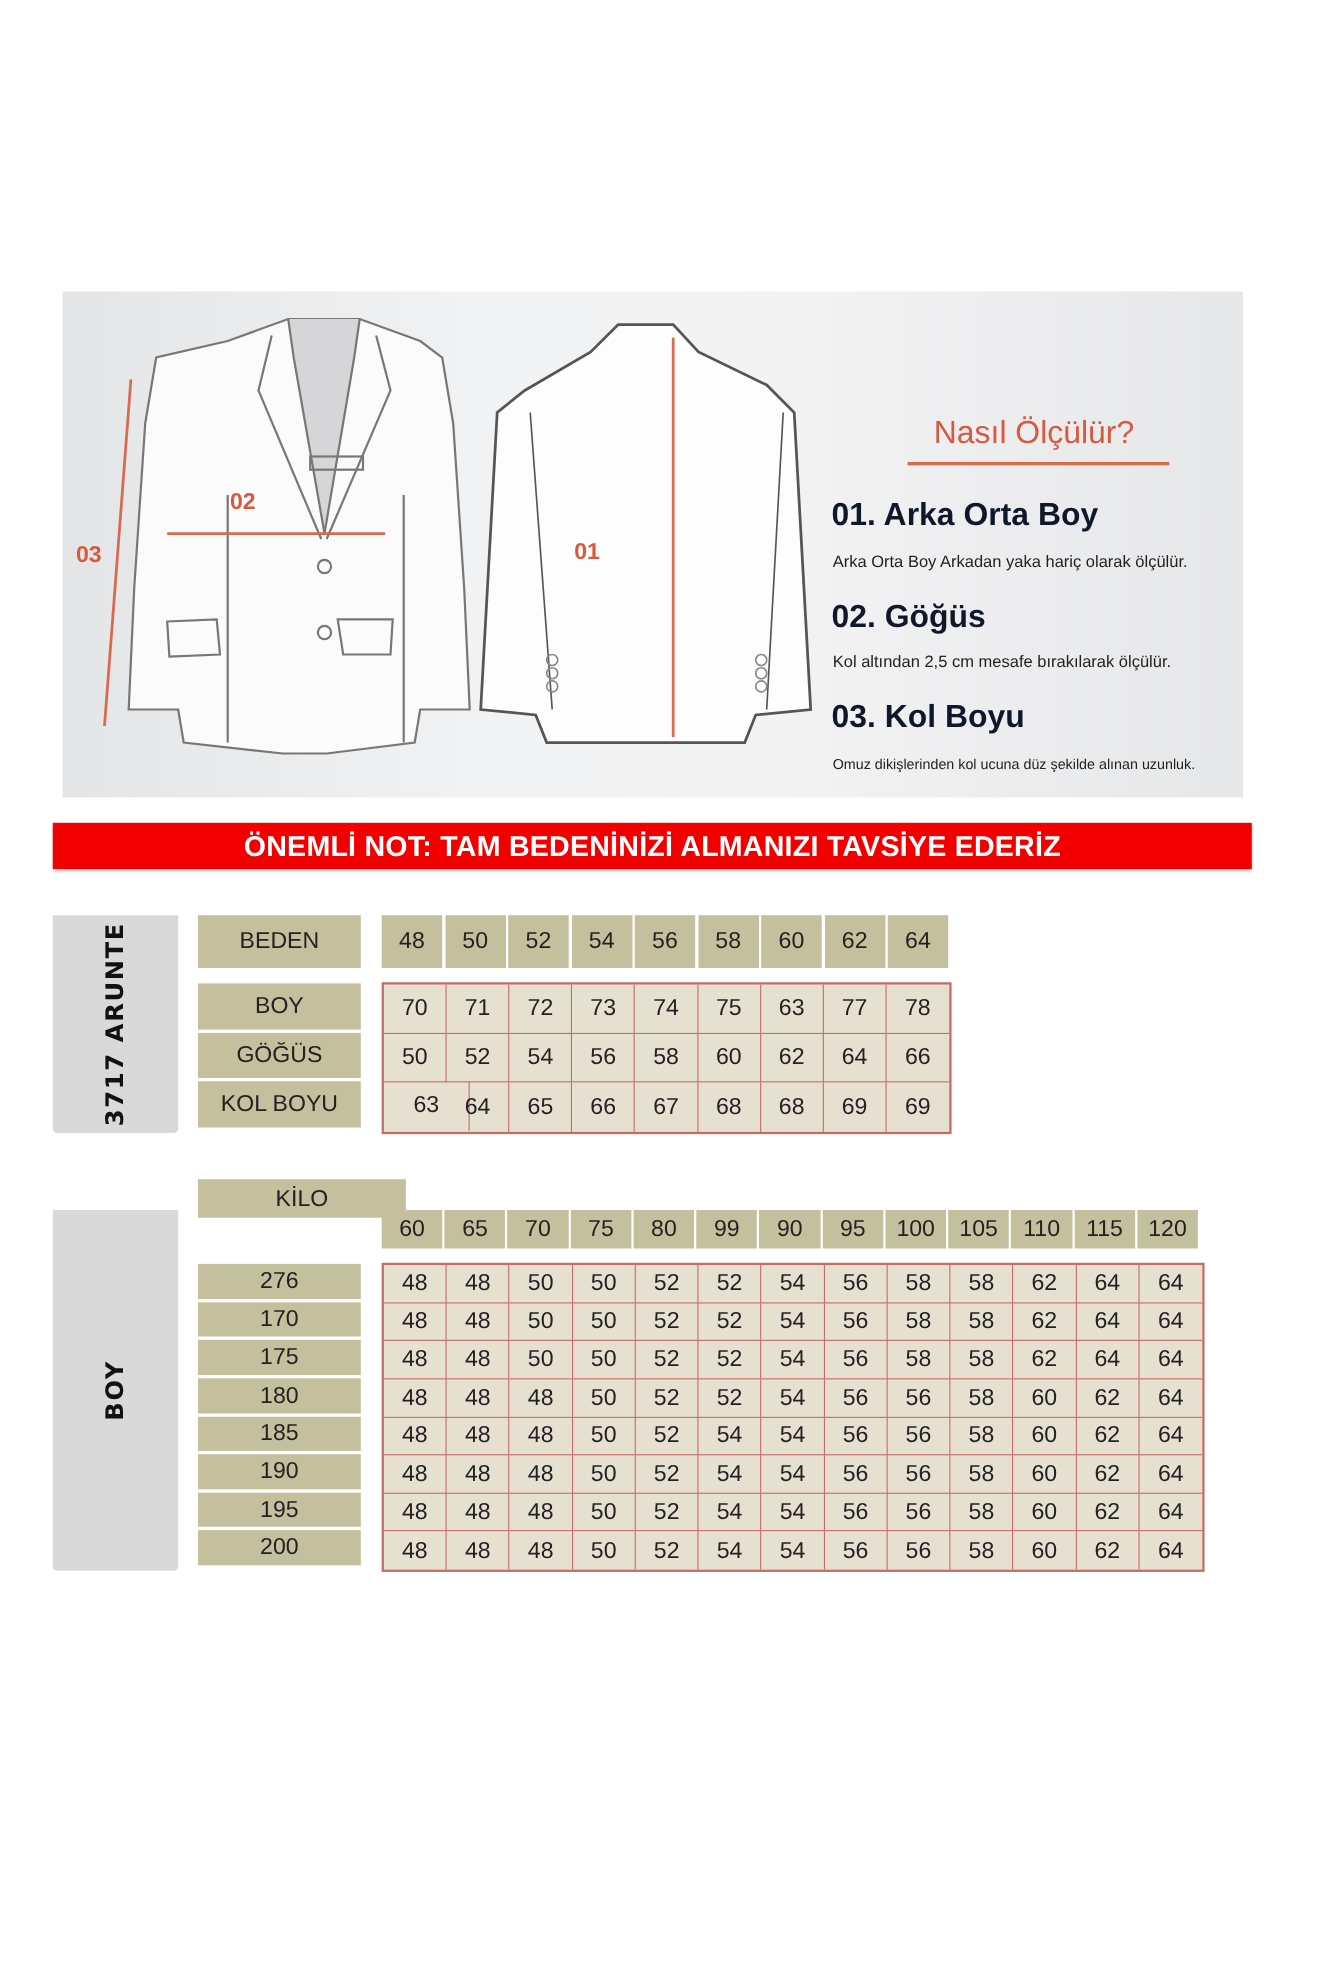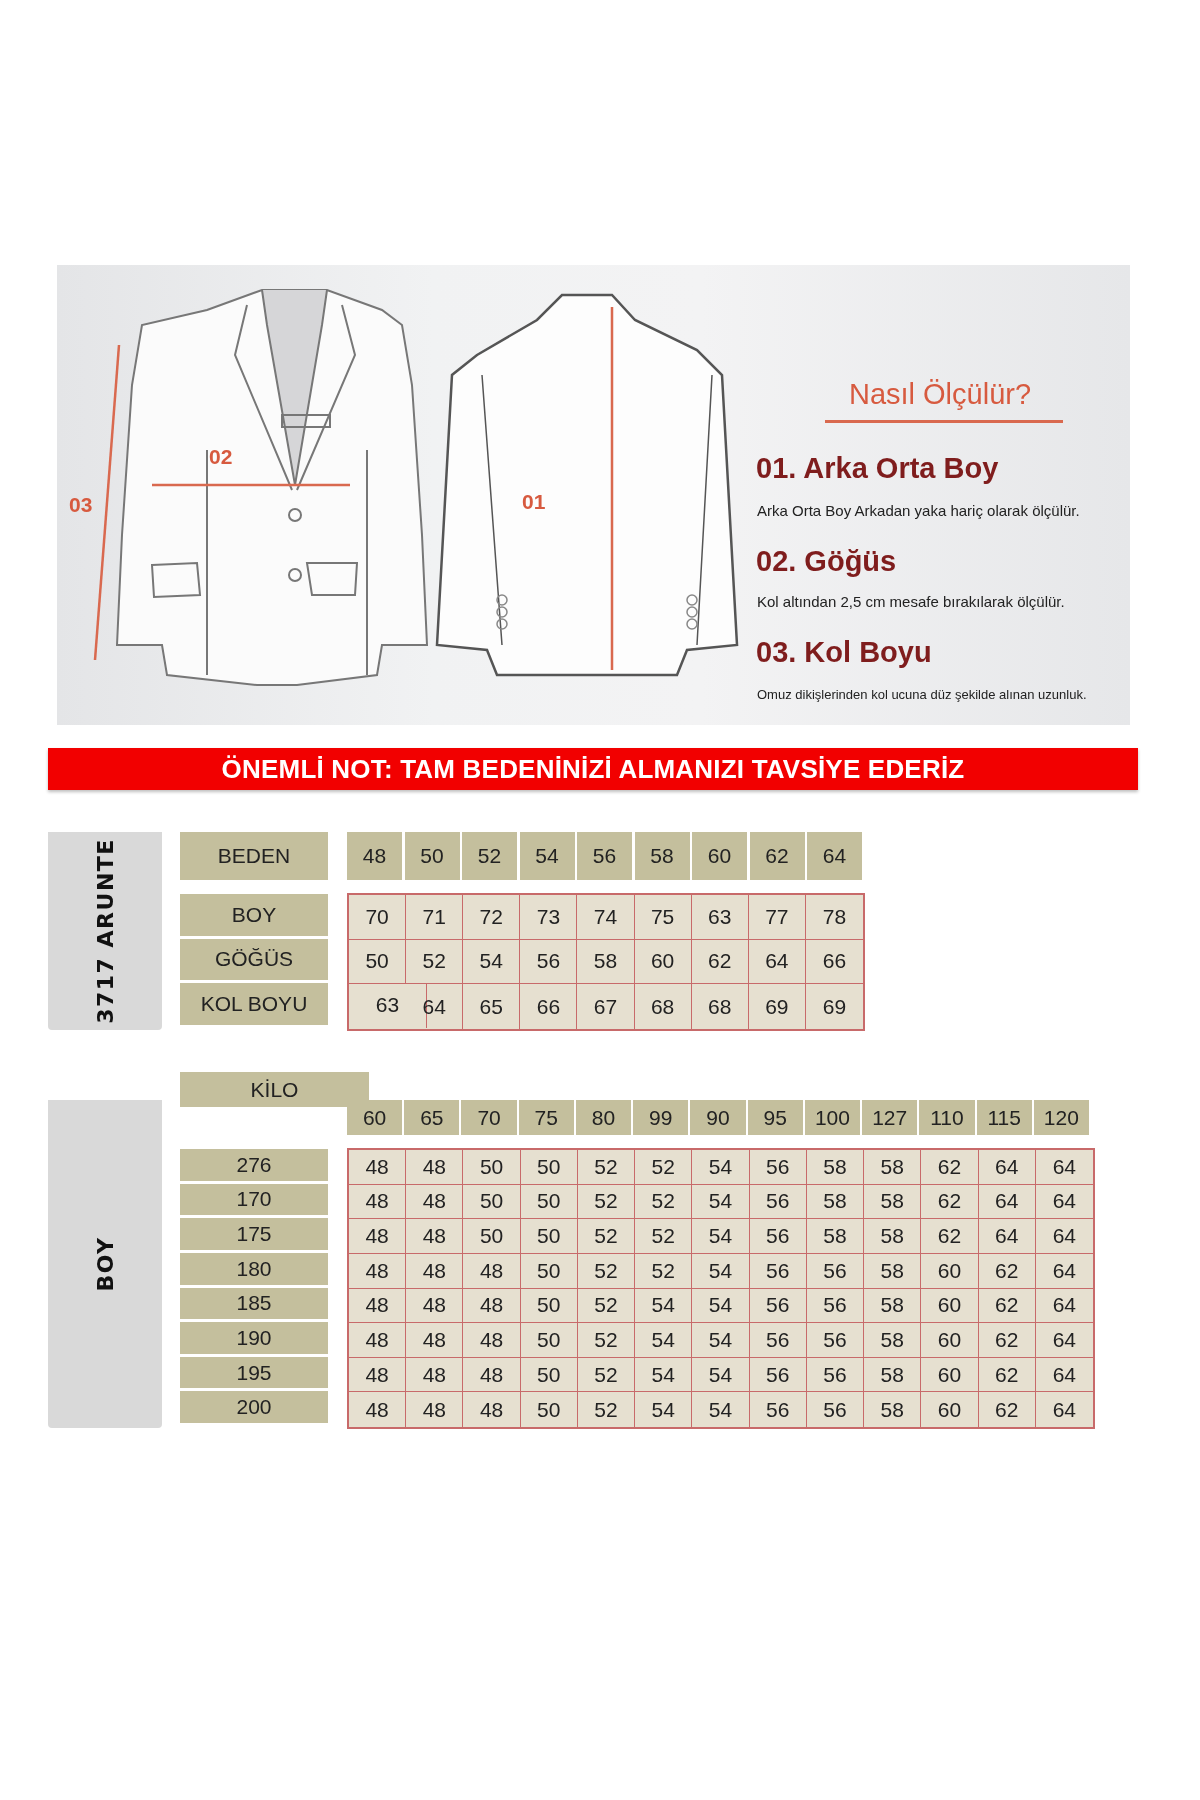--- a/index.html
+++ b/index.html
@@ -6,21 +6,21 @@
   body { width:1200px; height:1800px; background:#ffffff; position:relative; overflow:hidden;
          font-family: "Liberation Sans", sans-serif; }
   .abs { position:absolute; }
 
   
   #panel { left:57px; top:265px; width:1073px; height:460px;
            background: linear-gradient(90deg,#e4e5e7 0%, #f1f2f3 35%, #f3f3f4 60%, #e6e7e9 100%); }
   .title-how { left:790px; top:378px; width:300px; text-align:center; color:#d75a3f;
                font-weight:normal; font-size:29px; }
   .title-rule { left:825px; top:420px; width:238px; height:3px; background:#d9694f; }
-  .step-h { color:#7f1d1d; font-weight:bold; font-size:29px; }
+  .step-h { color:#0f172a; font-weight:bold; font-size:29px; }
   .step-d { color:#222; font-size:15px; }
   .fig-label { color:#d75a3f; font-weight:bold; font-size:21px; }
 
   
   #banner { left:48px; top:748px; width:1090px; height:42px; background:#f20000;
             box-shadow:0 2px 3px rgba(0,0,0,0.25); color:#fff; text-align:center;
             font-weight:bold; font-size:26px; line-height:42px; letter-spacing:0.2px; }
 
   
   .side { background:#d9d9d9; border-radius:0 0 4px 4px; }
@@ -144,21 +144,21 @@
 <div id="fitHeader">
     <div class="abs hcell" style="left:347px;top:1100px;width:55.23076923076923px;height:35px">60</div>
     <div class="abs hcell" style="left:404.2307692307692px;top:1100px;width:55.23076923076923px;height:35px">65</div>
     <div class="abs hcell" style="left:461.46153846153845px;top:1100px;width:55.23076923076923px;height:35px">70</div>
     <div class="abs hcell" style="left:518.6923076923077px;top:1100px;width:55.23076923076923px;height:35px">75</div>
     <div class="abs hcell" style="left:575.9230769230769px;top:1100px;width:55.23076923076923px;height:35px">80</div>
     <div class="abs hcell" style="left:633.1538461538462px;top:1100px;width:55.23076923076923px;height:35px">99</div>
     <div class="abs hcell" style="left:690.3846153846155px;top:1100px;width:55.23076923076923px;height:35px">90</div>
     <div class="abs hcell" style="left:747.6153846153846px;top:1100px;width:55.23076923076923px;height:35px">95</div>
     <div class="abs hcell" style="left:804.8461538461538px;top:1100px;width:55.23076923076923px;height:35px">100</div>
-    <div class="abs hcell" style="left:862.0769230769231px;top:1100px;width:55.23076923076923px;height:35px">127</div>
+    <div class="abs hcell" style="left:862.0769230769231px;top:1100px;width:55.23076923076923px;height:35px">105</div>
     <div class="abs hcell" style="left:919.3076923076924px;top:1100px;width:55.23076923076923px;height:35px">110</div>
     <div class="abs hcell" style="left:976.5384615384615px;top:1100px;width:55.23076923076923px;height:35px">115</div>
     <div class="abs hcell" style="left:1033.769230769231px;top:1100px;width:55.23076923076923px;height:35px">120</div>
   </div>
 <div id="fitRowLabels">
     <div class="abs hcell" style="left:180px;top:1149px;width:148px;height:31.625px">276</div>
     <div class="abs hcell" style="left:180px;top:1183.625px;width:148px;height:31.625px">170</div>
     <div class="abs hcell" style="left:180px;top:1218.25px;width:148px;height:31.625px">175</div>
     <div class="abs hcell" style="left:180px;top:1252.875px;width:148px;height:31.625px">180</div>
     <div class="abs hcell" style="left:180px;top:1287.5px;width:148px;height:31.625px">185</div>

